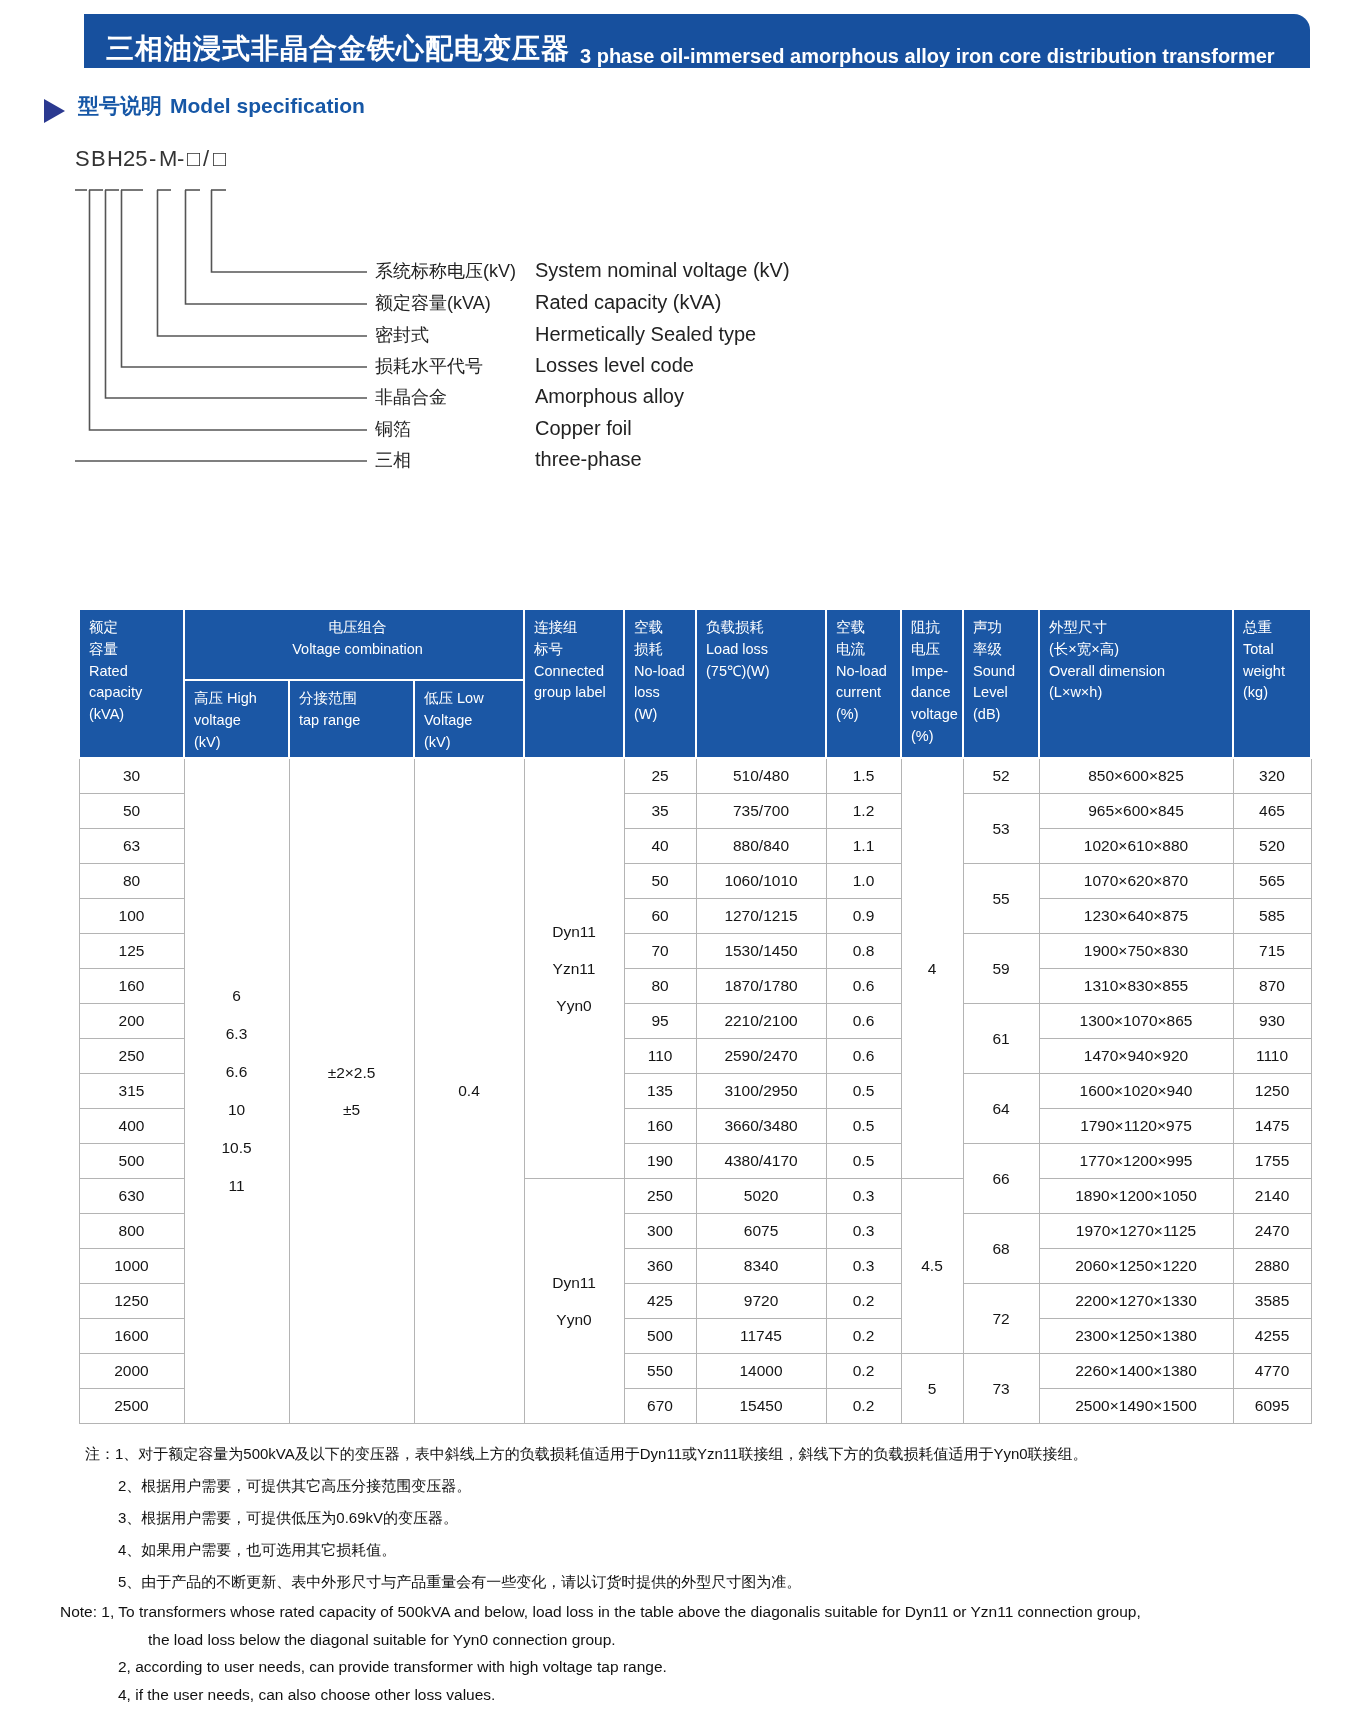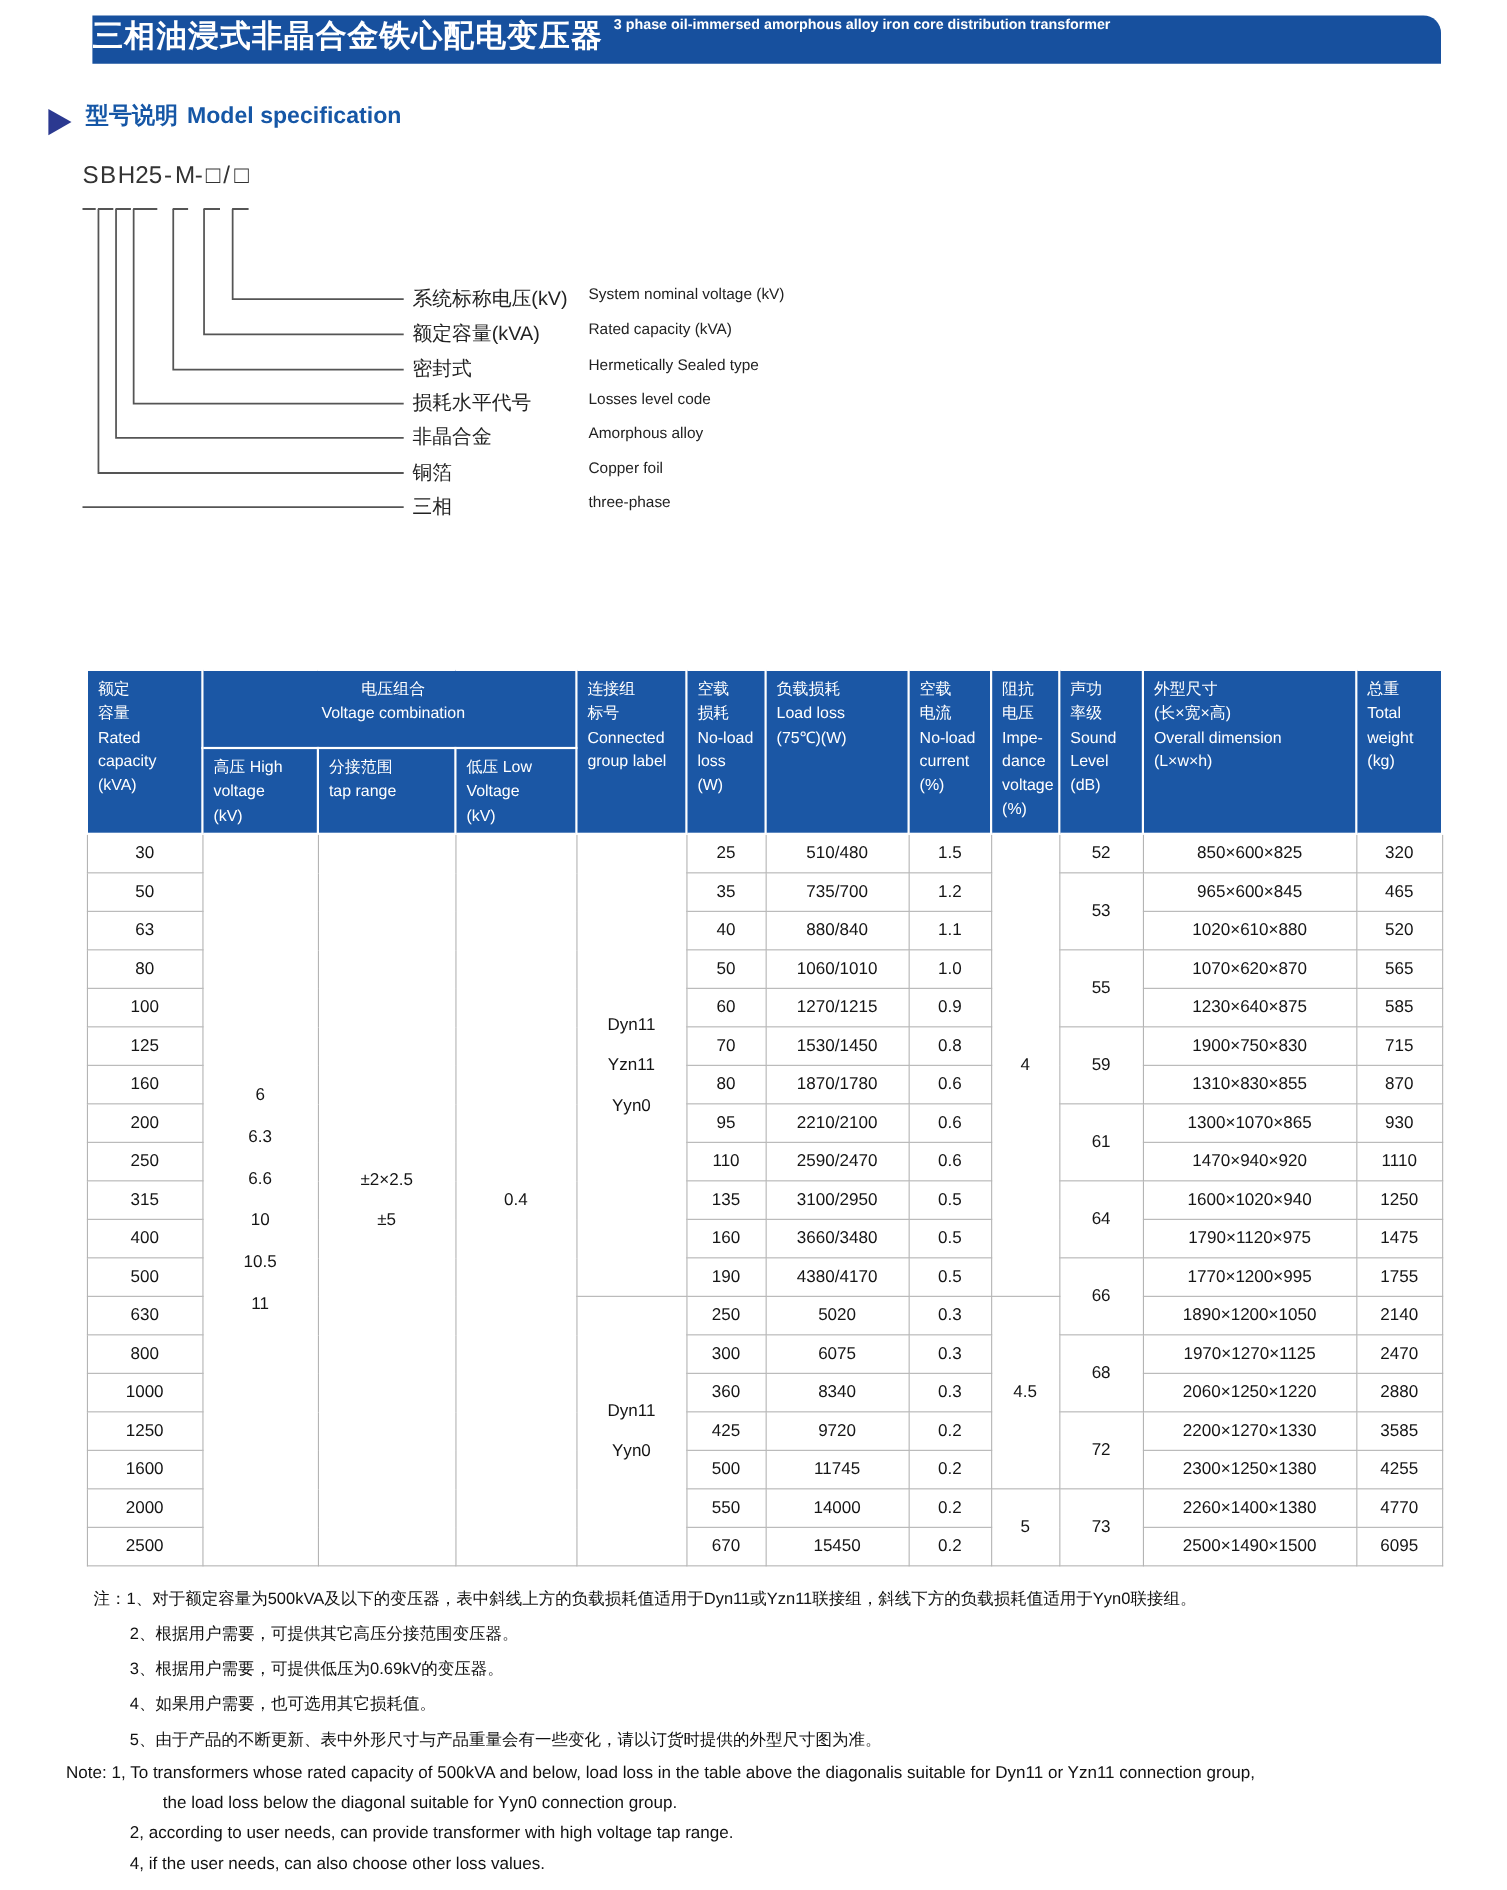--- a/index.html
+++ b/index.html
@@ -1,40 +1,40 @@
 <!DOCTYPE html>
 <html><head>
 <meta charset="utf-8">
 <style>
   html,body { margin:0; padding:0; background:#fff; }
   .page { position:relative; width:1370px; height:1718px; background:#ffffff;
           font-family:"Liberation Sans", sans-serif; color:#1a1a1a; overflow:hidden; }
 
   
-  .top-bar { position:absolute; left:84px; top:14px; width:1226px; height:44px;
-             background:#17509e; border-radius:0 16px 0 0; display:flex; align-items:flex-start;
-             box-sizing:border-box; }
+  .top-bar { position:absolute; left:84px; top:14px; width:1226px; height:54px;
+             background:#17509e; border-radius:0 16px 0 0; display:flex; align-items:flex-end;
+             padding-left:22px; box-sizing:border-box; }
   .top-bar .zh { color:#fff; font-size:28px; font-weight:bold; letter-spacing:1px; white-space:nowrap; }
-  .top-bar .en { color:#fff; font-size:13px; font-weight:600; margin-left:10px; white-space:nowrap; }
+  .top-bar .en { color:#fff; font-size:20px; font-weight:600; margin-left:10px; white-space:nowrap; }
 
   
   .sec-head { position:absolute; left:44px; display:flex; align-items:flex-start; gap:13px; }
   .tri { width:0; height:0; border-top:12px solid transparent; border-bottom:12px solid transparent;
          border-left:21px solid #2b3990; margin-top:5px; flex:0 0 auto; }
   .h-model { font-size:21px; font-weight:bold; color:#1657a6; line-height:1.1; }
   .h-model .en-part { margin-left:8px; }
   .sec2-line1 { font-size:23px; font-weight:bold; color:#1455a8; line-height:1.25; }
   .sec2-line2 { font-size:20px; font-weight:bold; color:#1455a8; line-height:1.35; }
 
   
   .model-diagram { position:absolute; left:75px; top:146px; width:1180px; height:345px; }
   .model-diagram svg { position:absolute; left:0; top:0; }
   .code-char { position:absolute; top:0; font-size:22px; color:#333; font-weight:500; }
   .leg-zh { position:absolute; left:300px; font-size:18px; color:#222; white-space:nowrap; }
-  .leg-en { position:absolute; left:460px; font-size:14px; color:#222; white-space:nowrap; }
+  .leg-en { position:absolute; left:460px; font-size:20px; color:#222; white-space:nowrap; }
 
   
   .spec-table-wrap { position:absolute; left:78px; top:608px; }
   table.spec { border-collapse:collapse; table-layout:fixed; width:1232px; }
   table.spec thead th { background:#1b57a5; color:#fff; font-weight:normal; font-size:14.5px;
       line-height:1.5; text-align:left; vertical-align:top; padding:7px 2px 4px 9px;
       border:2px solid #ffffff; white-space:pre-line; }
   table.spec thead th.ctr { text-align:center; }
   table.spec tbody td { border:1px solid #b4b4b4; font-size:15.5px; color:#151515;
       text-align:center; height:34px; padding:0 2px; vertical-align:middle; }

